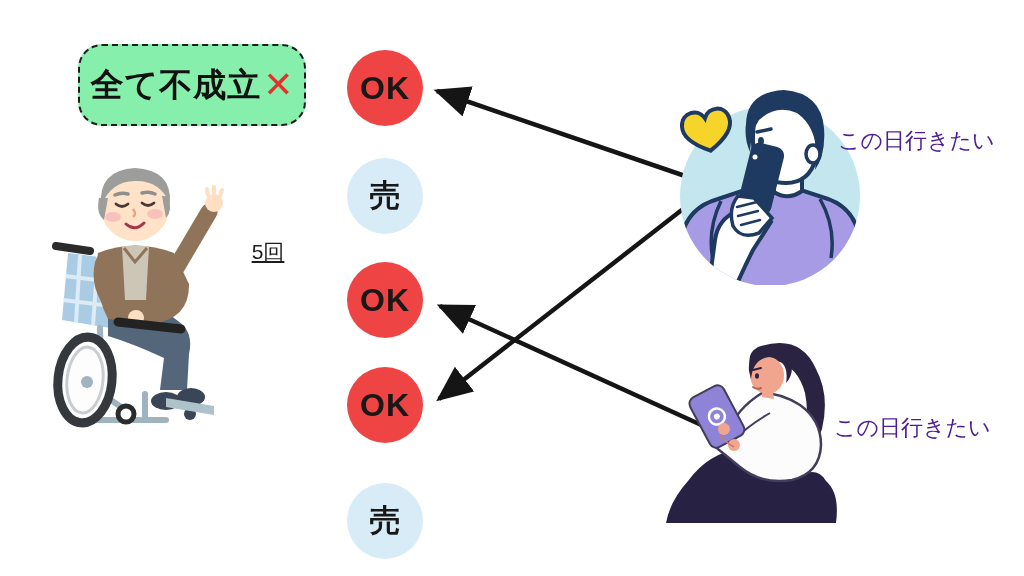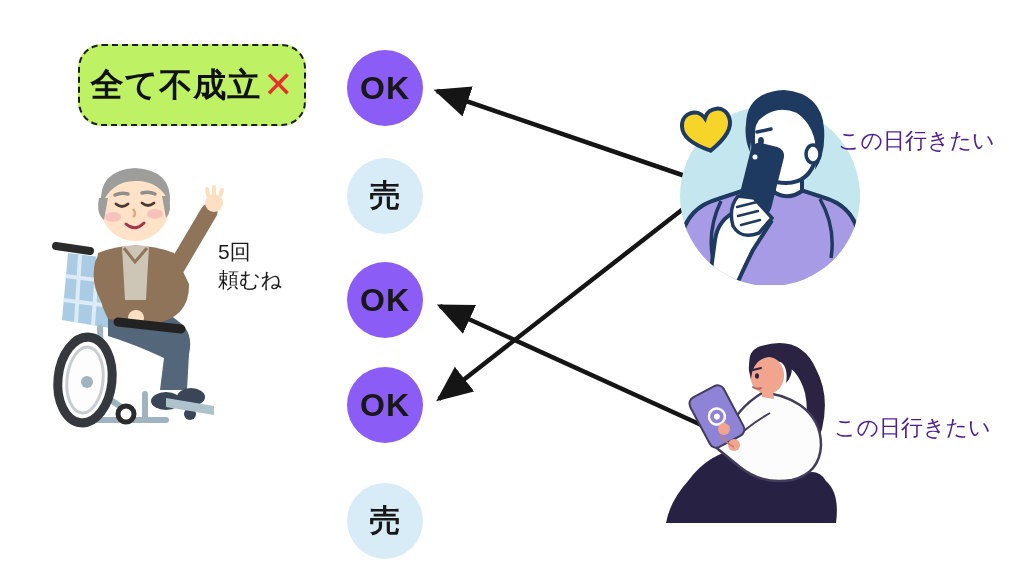--- a/index.html
+++ b/index.html
@@ -5,41 +5,41 @@
   html,body{margin:0;padding:0;background:#ffffff;}
   .canvas{
     position:relative;width:1024px;height:576px;background:#ffffff;overflow:hidden;
     font-family:"Liberation Sans","DejaVu Sans",sans-serif;
   }
   .layer{position:absolute;left:0;top:0;width:100%;height:100%;}
 
   
   .result-box{
     position:absolute;left:78px;top:44px;width:228px;height:82px;
-    background:#bef264;border:2.5px dashed #1d1d1d;border-radius:24px;
+    background:#86efac;border:2.5px dashed #1d1d1d;border-radius:24px;
     display:flex;align-items:center;justify-content:center;box-sizing:border-box;gap:2px;
   }
   .result-box .label{font-size:33px;font-weight:800;color:#111;letter-spacing:1px;}
   .result-box .cross{font-size:36px;font-weight:900;color:#E6302C;line-height:1;}
 
   
   .ticket{
     position:absolute;left:347px;width:76px;height:76px;border-radius:50%;
     display:flex;align-items:center;justify-content:center;
     font-weight:800;color:#181818;
   }
-  .ticket.ok{background:#8b5cf6;font-size:32px;letter-spacing:1px;}
+  .ticket.ok{background:#ef4444;font-size:32px;letter-spacing:1px;}
   .ticket.sell{background:#D8ECF8;font-size:31px;}
   .t1{top:50px;} .t2{top:158px;} .t3{top:262px;} .t4{top:367px;} .t5{top:483px;}
 
   
   .caption{position:absolute;color:#4c1d95;font-size:22px;white-space:nowrap;}
   .cap-top{left:838px;top:126px;}
   .cap-bottom{left:834px;top:413px;}
-  .cap-seller{left:218px;top:238px;width:100px;font-size:21px;line-height:28px;color:#1c1c1c;}
+  .cap-seller{left:218px;top:238px;width:100px;text-align:center;font-size:21px;line-height:28px;color:#1c1c1c;text-decoration:underline;}
 
   svg{display:block;}
 </style>
 </head>
 <body>
 
 <div class="canvas">
 
   <svg class="layer" width="1024" height="576" viewBox="0 0 1024 576">
     <defs>
@@ -125,21 +125,20 @@
       <ellipse cx="47" cy="222" rx="18" ry="33" fill="none" stroke="#C7CDD2" stroke-width="3" transform="rotate(6 47 222)"></ellipse>
       <circle cx="49" cy="224" r="6" fill="#9FB3C0"></circle>
     </g>
     <circle cx="88" cy="256" r="8" fill="#fff" stroke="#2b2b2b" stroke-width="5"></circle>
     <circle cx="152" cy="256" r="6" fill="#3A4658"></circle>
     <polygon points="128,240 176,248 176,257 128,249" fill="#AEC2CC"></polygon>
   </svg>
 
   <div class="caption cap-seller">
     <div>5回</div>
-    <div>頼むね</div>
   </div>
 
   <svg style="position:absolute;left:658px;top:80px;" width="220" height="205" viewBox="0 0 220 205">
     <defs>
         <clipPath id="mclip">
           <circle cx="112" cy="116" r="90"></circle>
         </clipPath>
       </defs>
     <circle cx="112" cy="116" r="90" fill="#C3E6EF"></circle>
     <g clip-path="url(#mclip)">

